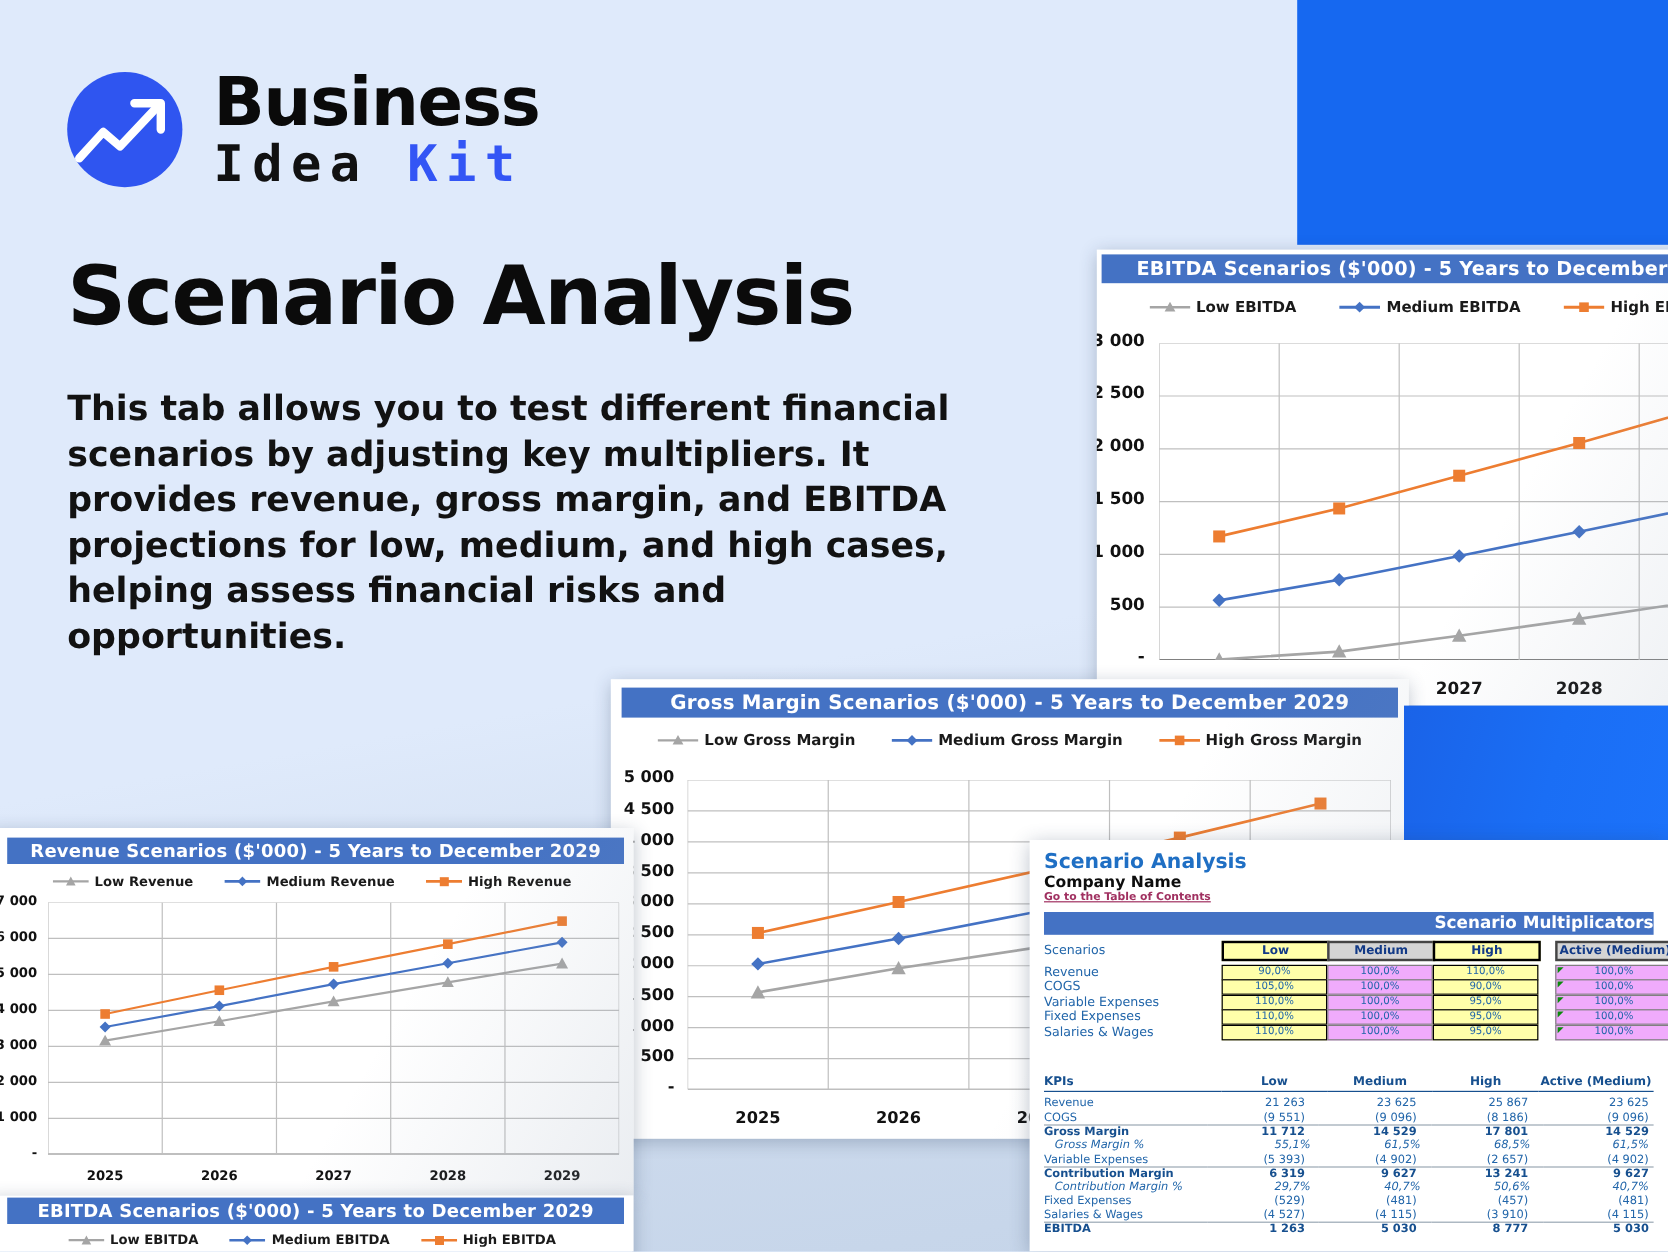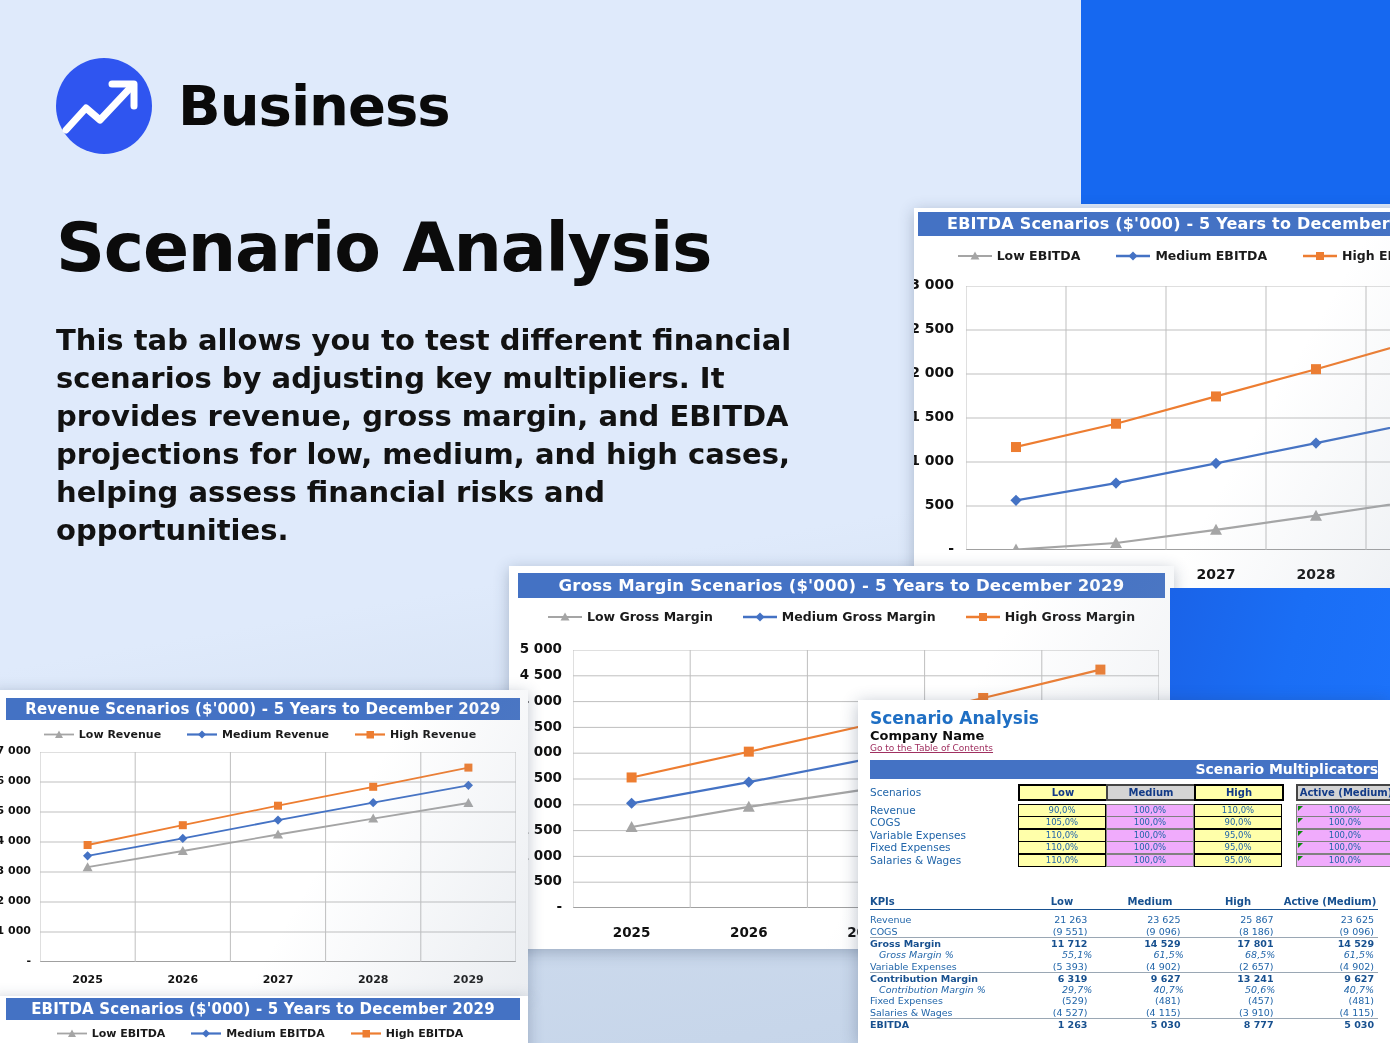--- a/index.html
+++ b/index.html
@@ -88,21 +88,21 @@
   .sheet{
     position:absolute;left:858px;top:700px;width:532px;height:343px;
     background:#ffffff;box-shadow:0 3px 16px rgba(40,60,90,.32);
     overflow:hidden;font-family:"DejaVu Sans", sans-serif;
   }
   .sheet-h1{
     position:absolute;left:12px;top:8px;color:#1f6fc4;font-size:17px;font-weight:bold;
   }
   .sheet-h2{position:absolute;left:12px;top:28px;color:#0d0d0d;font-size:13px;font-weight:bold;}
   .sheet-link{
-    position:absolute;left:12px;top:43px;color:#a03060;font-size:9px;font-weight:normal;
+    position:absolute;left:12px;top:43px;color:#a03060;font-size:9px;font-weight:bold;
     text-decoration:underline;
   }
   .band{
     position:absolute;background:#4472c4;color:#fff;text-align:right;
     font-weight:bold;font-size:14px;line-height:19px;
   }
   .rowlabel{color:#2266aa;font-size:10.5px;white-space:nowrap;}
   .cell-yellow{
     background:#ffffaa;border:1px solid #000;color:#2266aa;text-align:center;
     font-size:8.5px;
@@ -489,17 +489,18 @@
 
 <div class="logo-wrap">
   <div class="logo-mark">
     <svg width="96" height="96" viewBox="0 0 96 96">
       <path d="M10 72 L30 50 L44 62 L76 28" fill="none" stroke="#ffffff" stroke-width="7" stroke-linecap="round" stroke-linejoin="round"></path>
       <path d="M56 26 L78 26 L78 48" fill="none" stroke="#ffffff" stroke-width="7" stroke-linecap="round" stroke-linejoin="round"></path>
     </svg>
   </div>
   <div class="logo-text">
     <div class="logo-line1">Business</div>
+    <div class="logo-line2"><span>Idea </span><span class="kit">Kit</span></div>
   </div>
 </div>
 
 <div class="page-title">Scenario Analysis</div>
 <div class="page-desc">This tab allows you to test different financial scenarios by adjusting key multipliers. It provides revenue, gross margin, and EBITDA projections for low, medium, and high cases, helping assess financial risks and opportunities.</div>
 
 </body></html>

